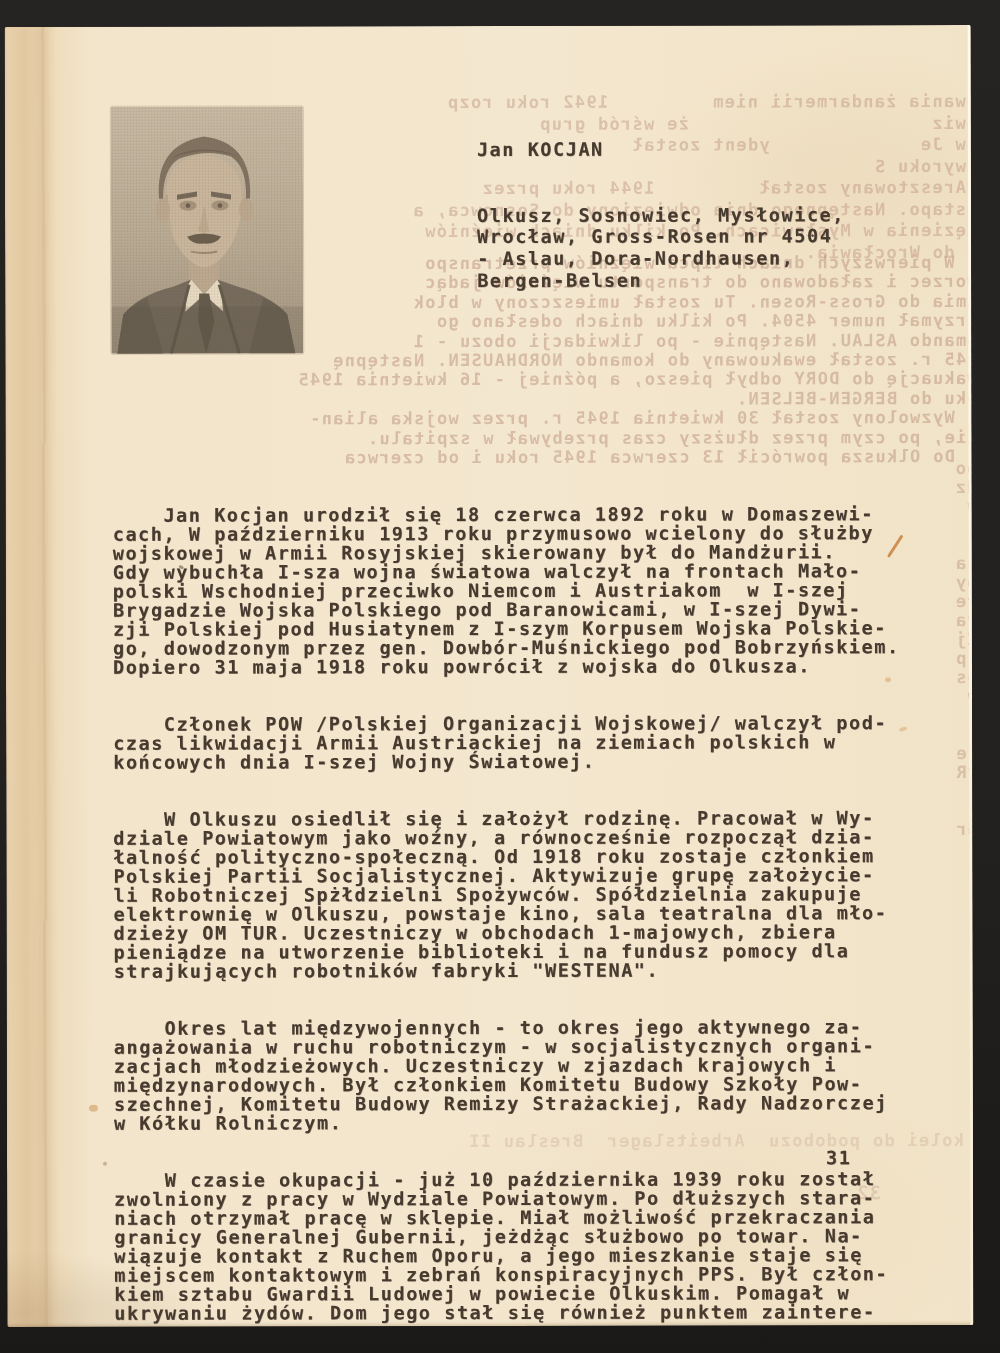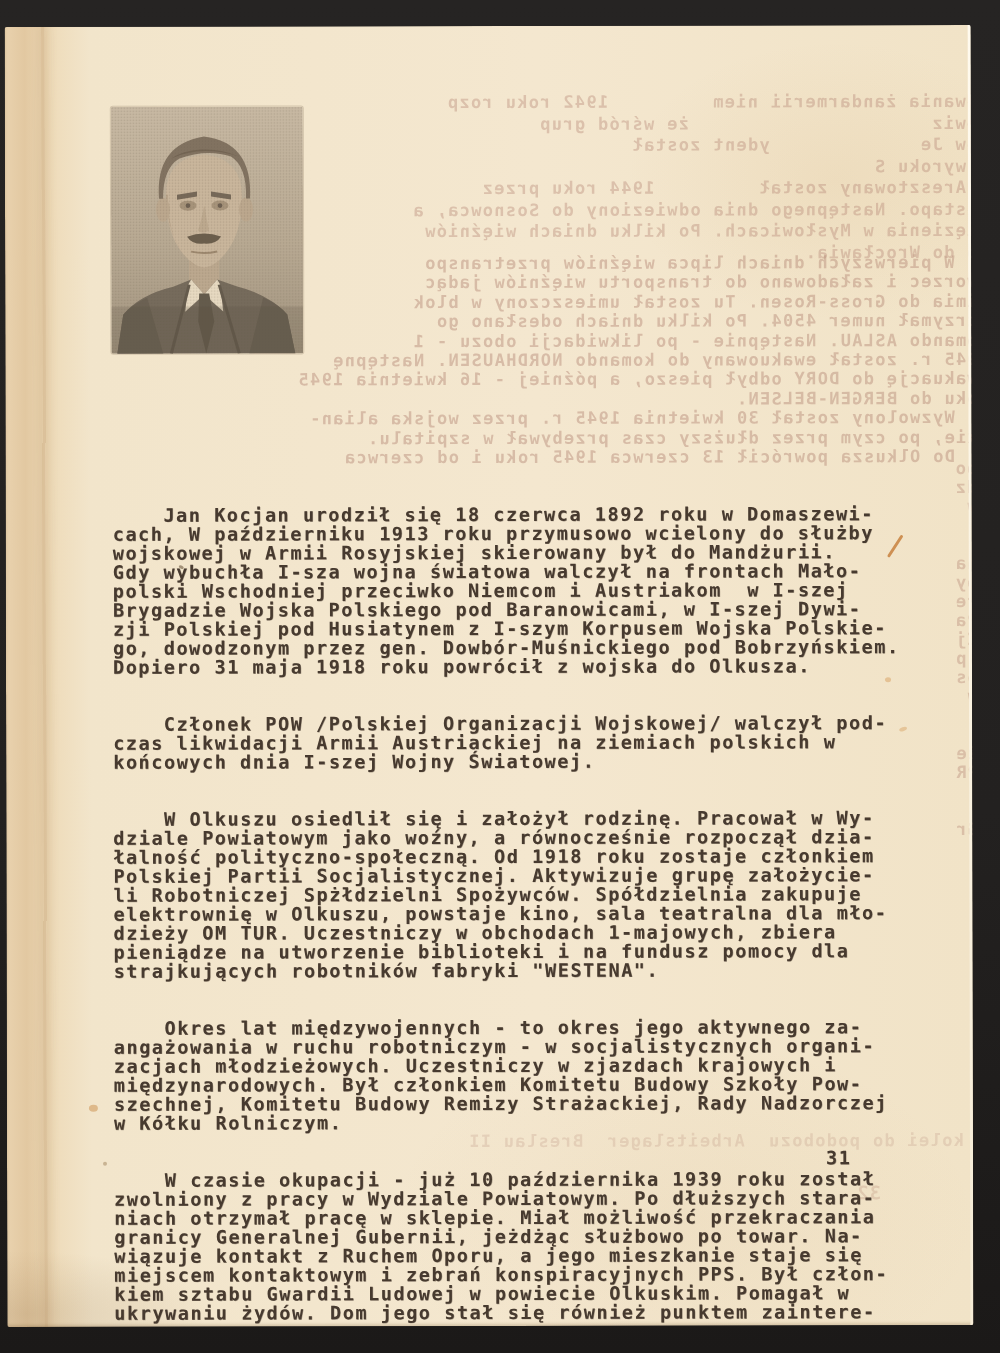--- a/index.html
+++ b/index.html
@@ -173,20 +173,27 @@
           <path d="M78,178 L60,247" stroke="#463e35" stroke-width="3" fill="none"></path>
           <path d="M108,178 L128,247" stroke="#463e35" stroke-width="3" fill="none"></path>
 
           <rect x="0" y="200" width="192" height="47" fill="rgba(45,38,30,0.18)"></rect>
         </g>
         <rect width="192" height="247" fill="url(#ht)"></rect>
         <rect width="192" height="247" fill="#d8c4a4" opacity="0.22"></rect>
       </svg>
     </div>
 
+    <div class="type header-block">
+      <div>Jan KOCJAN</div>
+      <div>Olkusz, Sosnowiec, Mysłowice,
+Wrocław, Gross-Rosen nr 4504
+- Aslau, Dora-Nordhausen,
+Bergen-Belsen</div>
+    </div>
 
     <div class="type body-block">
       <div>    Jan Kocjan urodził się 18 czerwca 1892 roku w Domaszewi-
 cach, W październiku 1913 roku przymusowo wcielony do służby
 wojskowej w Armii Rosyjskiej skierowany był do Mandżurii.
 Gdy wybuchła I-sza wojna światowa walczył na frontach Mało-
 polski Wschodniej przeciwko Niemcom i Austriakom  w I-szej
 Brygadzie Wojska Polskiego pod Baranowicami, w I-szej Dywi-
 zji Polskiej pod Husiatynem z I-szym Korpusem Wojska Polskie-
 go, dowodzonym przez gen. Dowbór-Muśnickiego pod Bobrzyńskiem.

